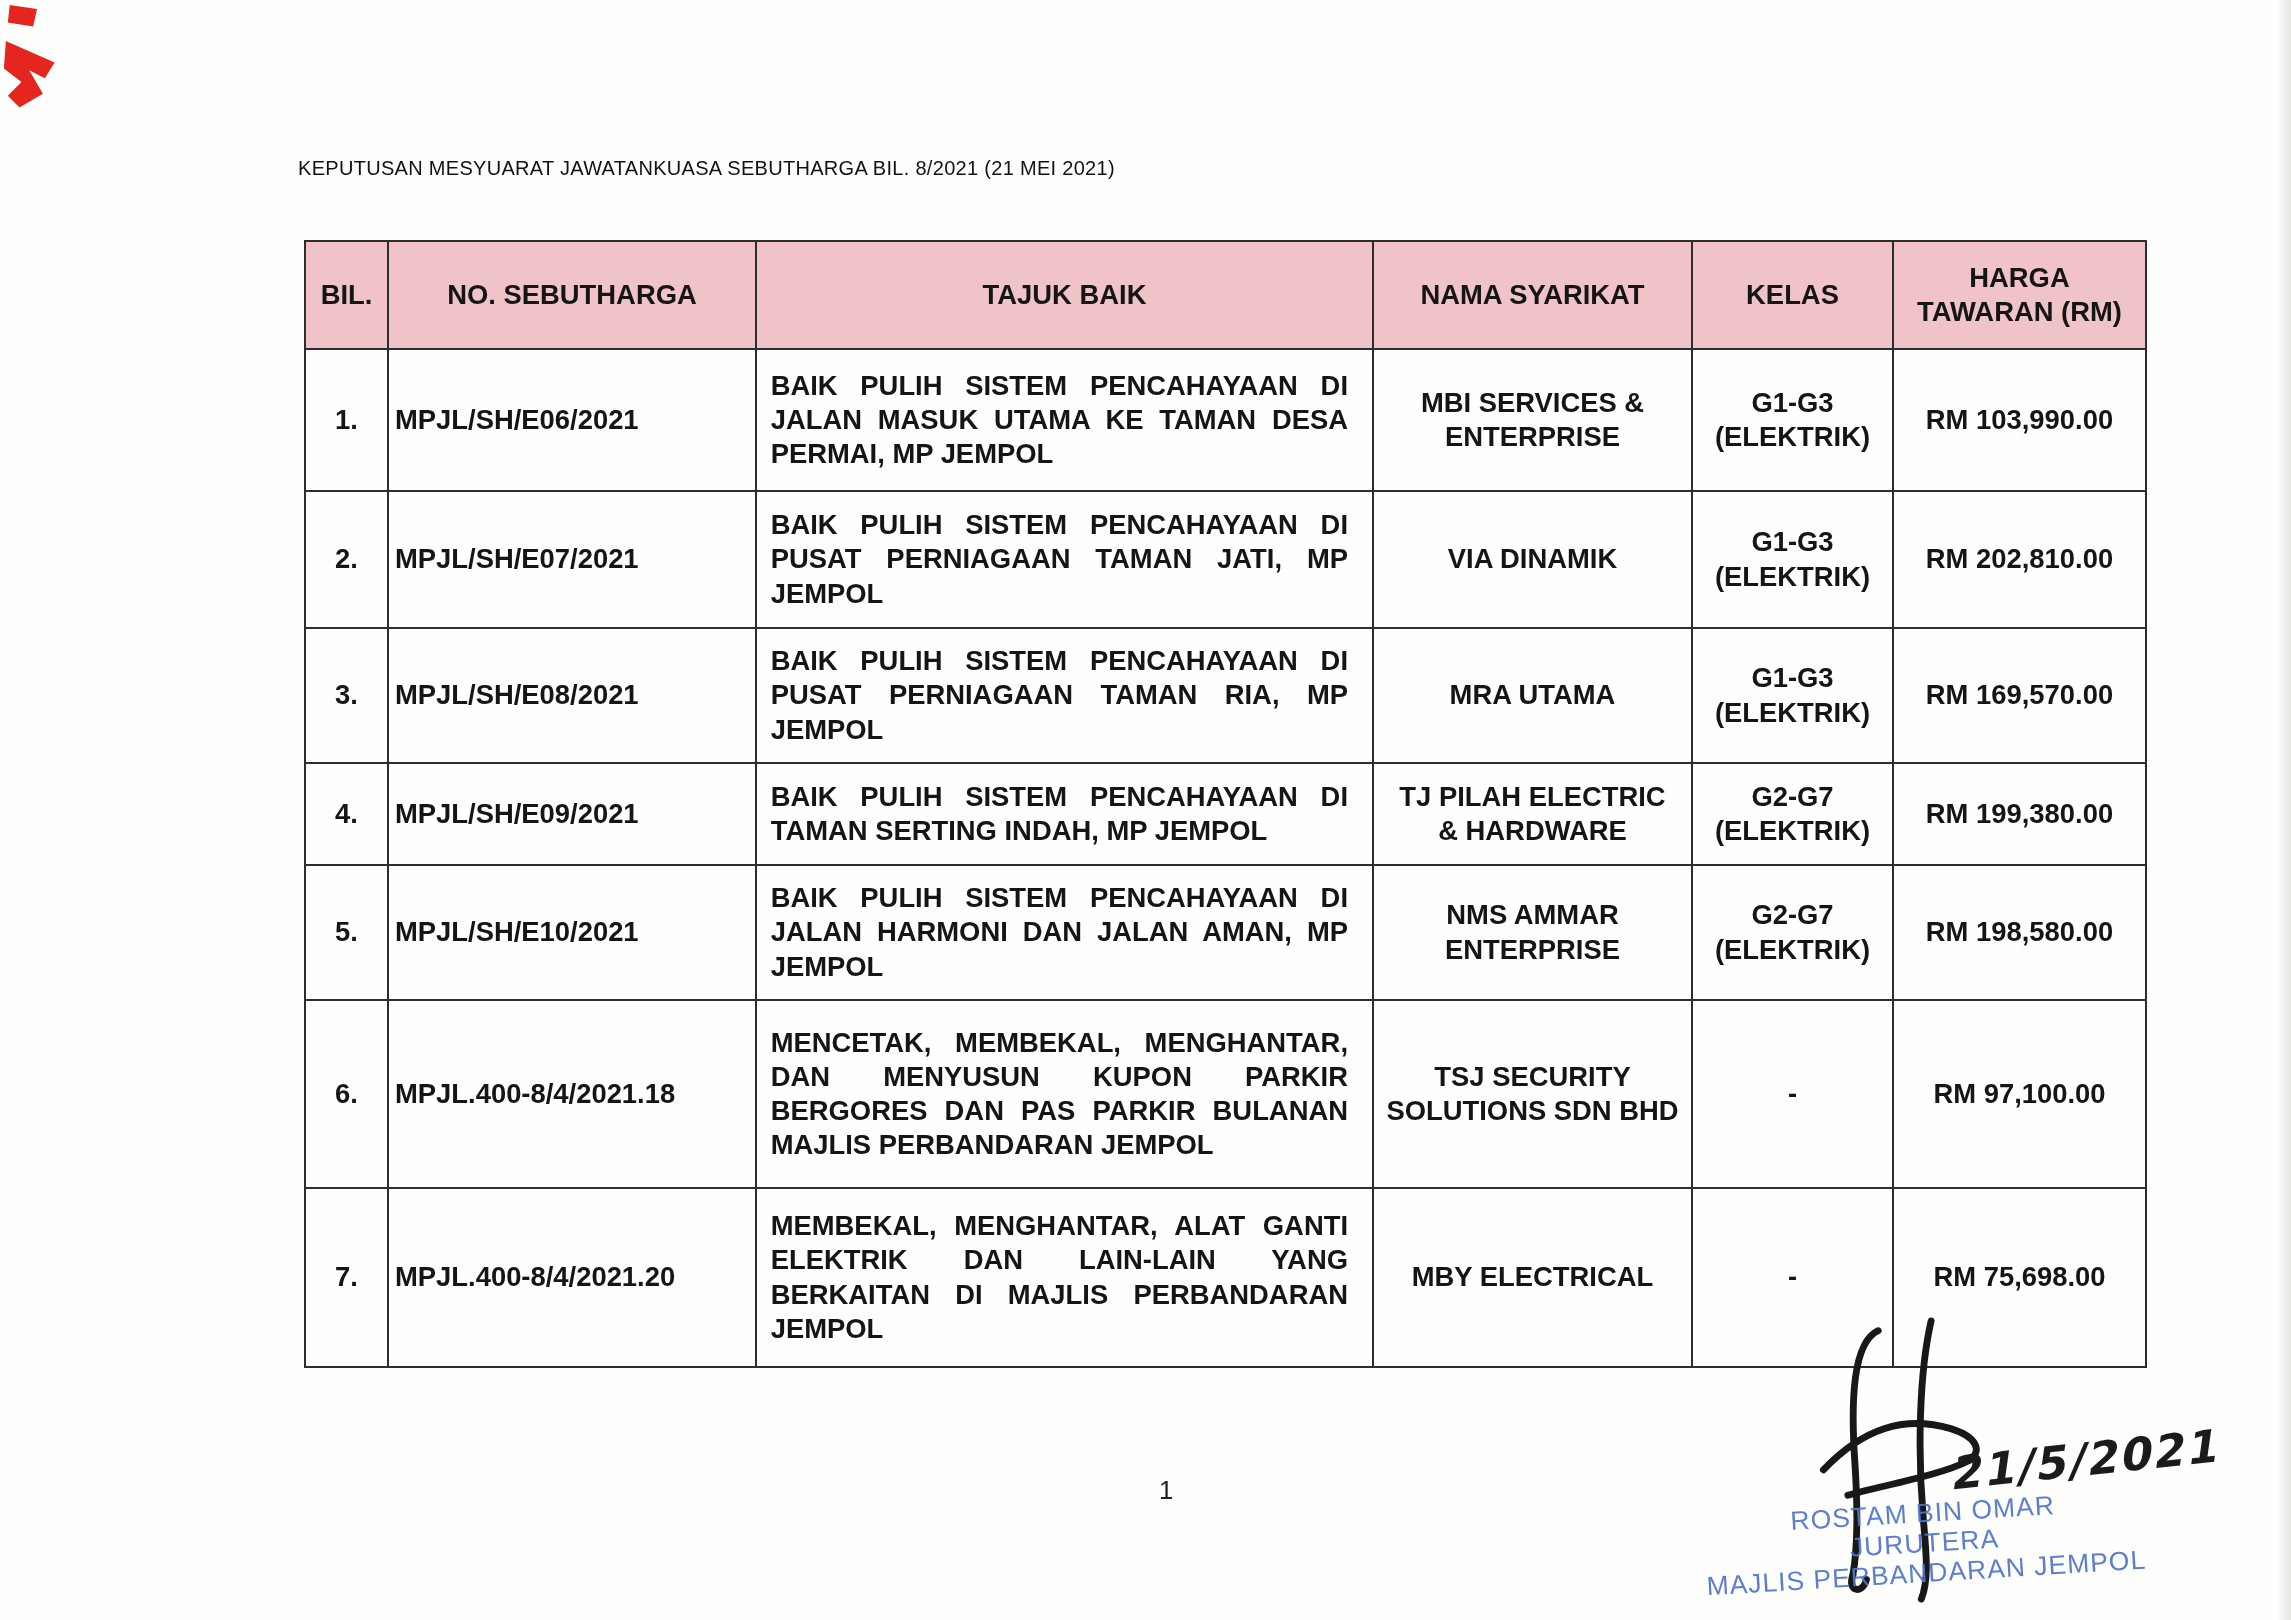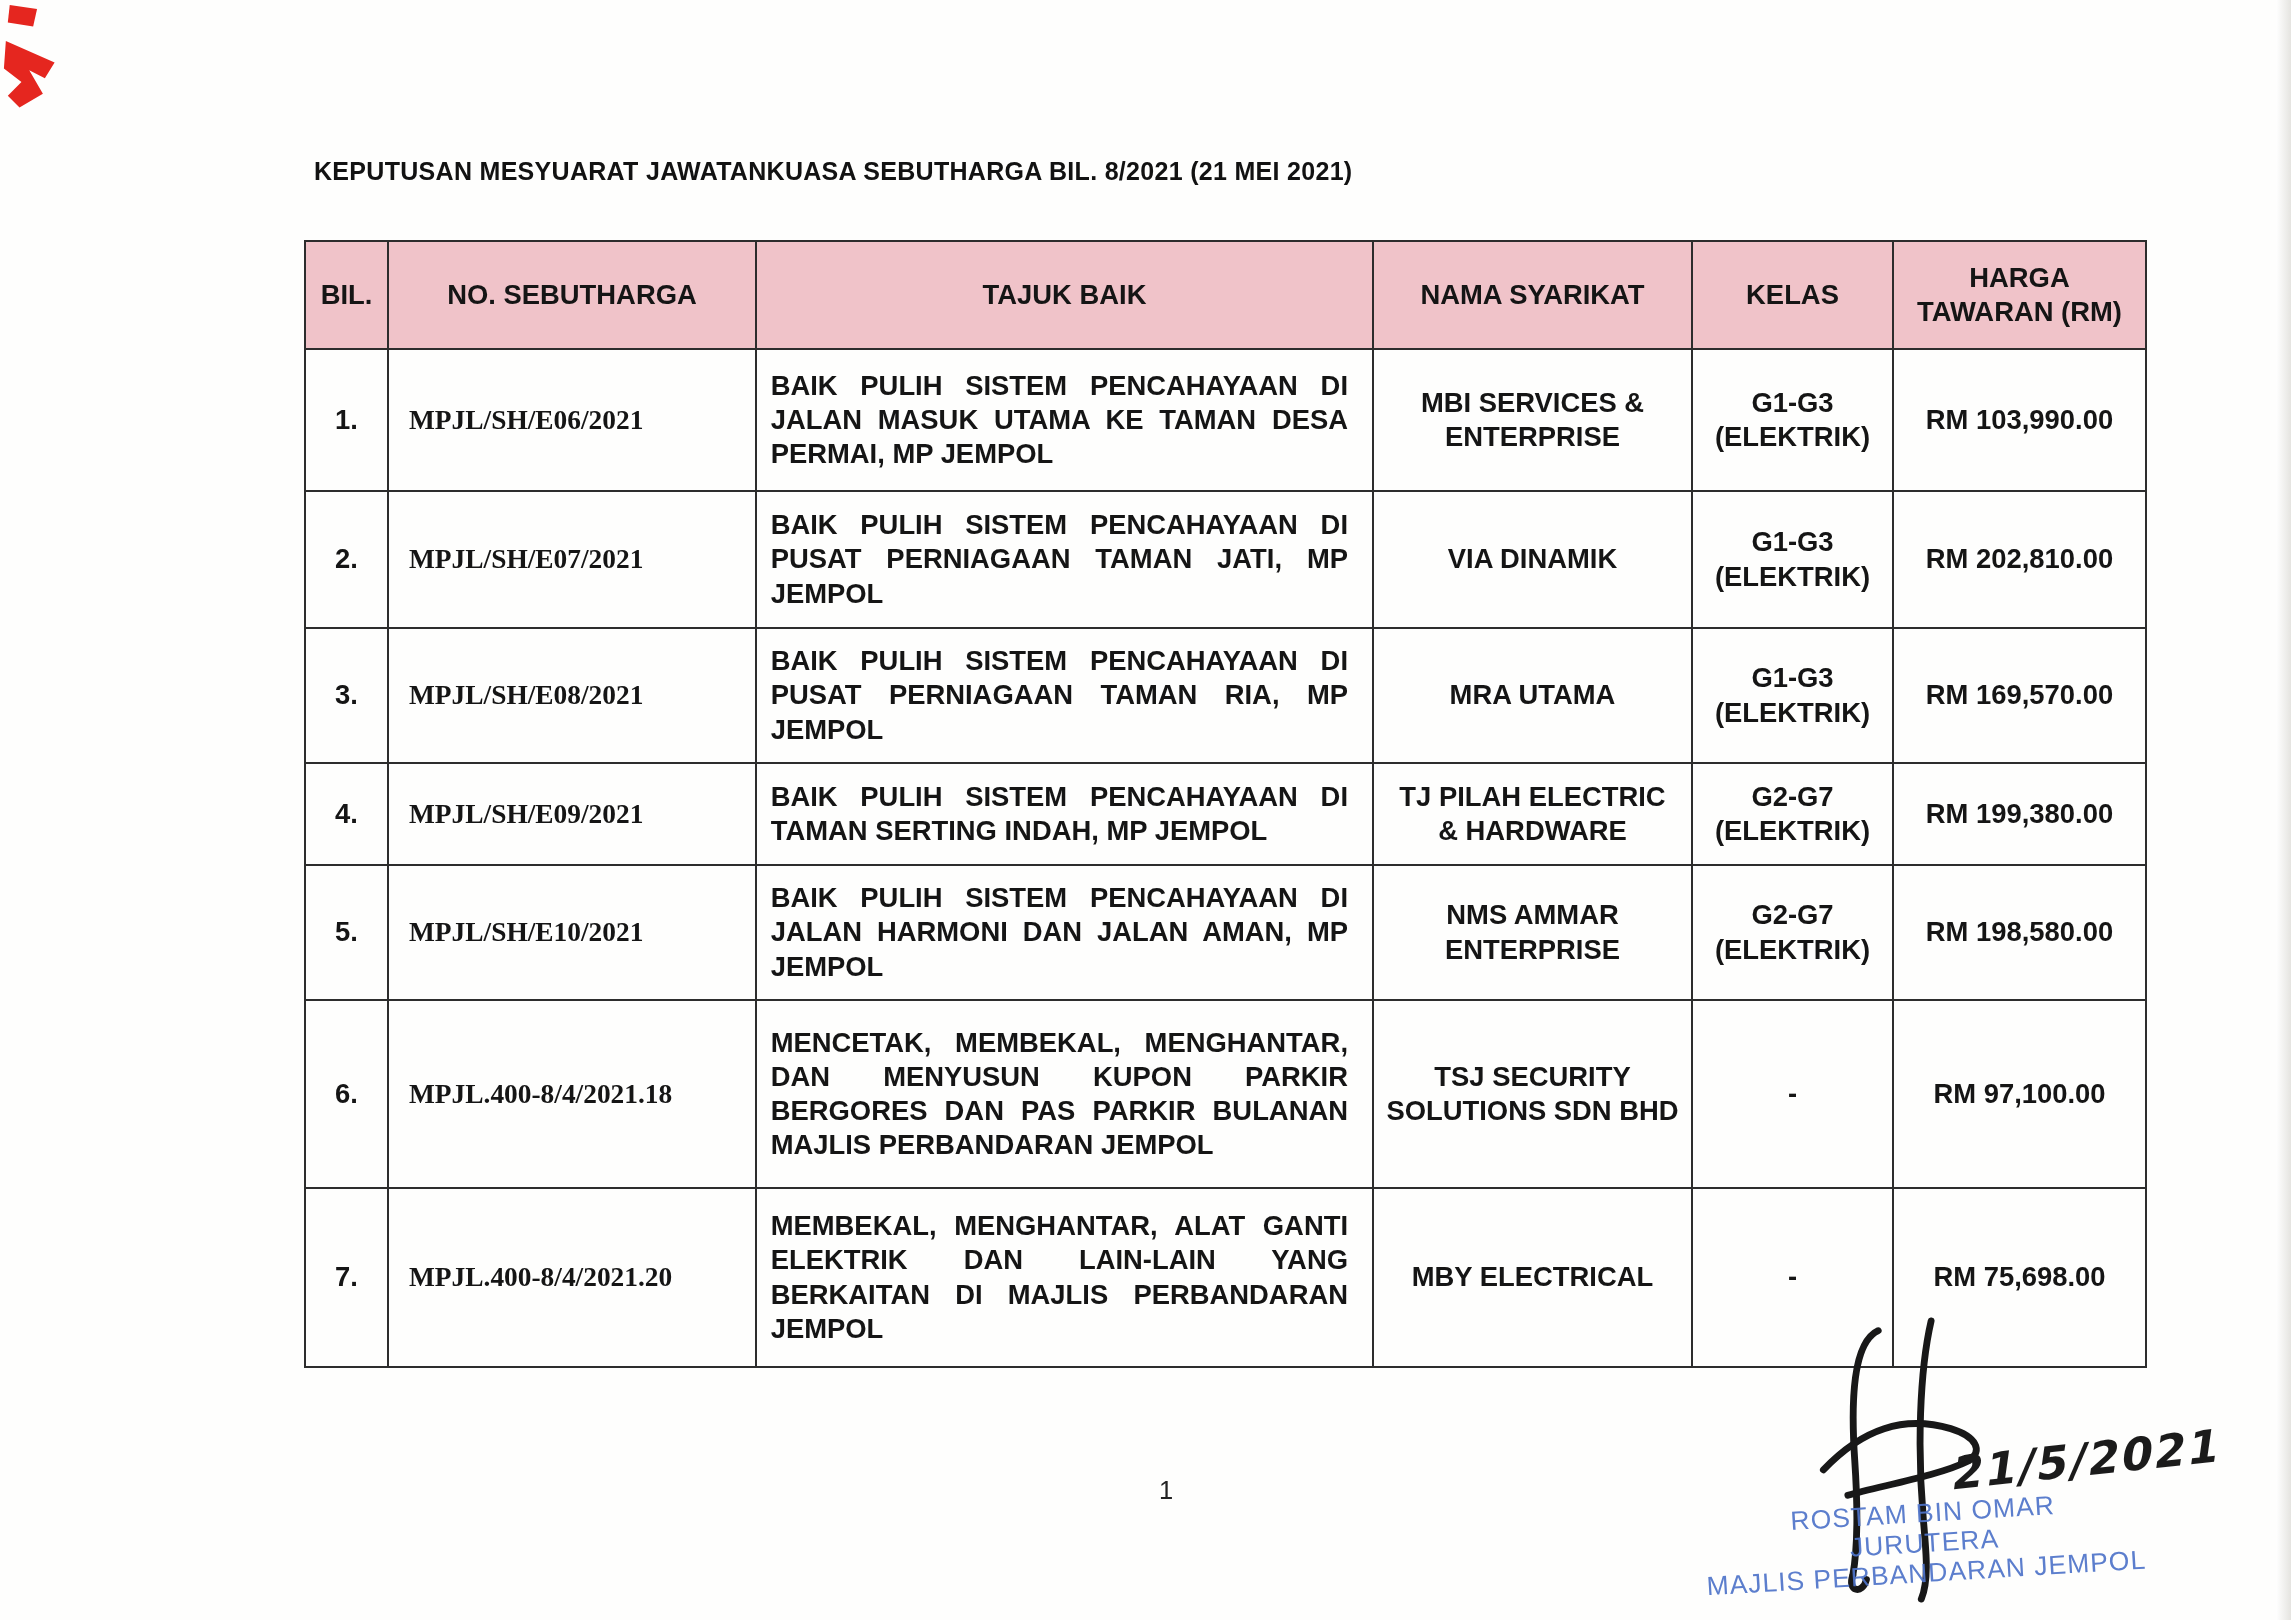--- a/index.html
+++ b/index.html
@@ -13,22 +13,22 @@
     width:2292px;height:1620px;
     background:#fefefd;
     font-family:"Liberation Sans", sans-serif;
     overflow:hidden;
   }
   .scan-edge{
     position:absolute;right:0;top:0;width:15.7px;height:100%;
     background:linear-gradient(to right,#ffffff 0%,#e3e2de 100%);
   }
   .doc-title{
-    position:absolute;left:314px;top:157px;
-    font-size:25px;font-weight:bold;color:#121212;
+    position:absolute;left:298px;top:157px;
+    font-size:20px;font-weight:normal;color:#121212;
     letter-spacing:0.3px;white-space:nowrap;
   }
   table.doc-table{
     position:absolute;left:304px;top:240px;
     border-collapse:collapse;table-layout:fixed;
     width:1841px;
   }
   .doc-table th,.doc-table td{
     border:2px solid #2d2d2d;
     font-weight:bold;color:#151515;
@@ -43,21 +43,21 @@
   }
   tr.hdr{height:108px;}
   tr.r0{height:142px;}
   tr.r1{height:137px;}
   tr.r2{height:135px;}
   tr.r3{height:102px;}
   tr.r4{height:135px;}
   tr.r5{height:188px;}
   tr.r6{height:179px;}
   td.c-bil{text-align:center;}
-  td.c-no{text-align:left;white-space:nowrap;padding-left:20px;font-family:Liberation Serif, serif;}
+  td.c-no{text-align:left;white-space:nowrap;padding-left:6px;}
   td.c-tajuk{text-align:justify;padding-left:13.7px;padding-right:24px;}
   td.c-syarikat,td.c-kelas,td.c-harga{text-align:center;}
   td.c-harga{white-space:nowrap;}
   .page-number{
     position:absolute;left:1159px;top:1476px;
     font-size:25.5px;color:#222;
   }
   .sig-svg{position:absolute;left:1794px;top:1313px;}
   .hand-date{
     position:absolute;left:1952px;top:1433px;

